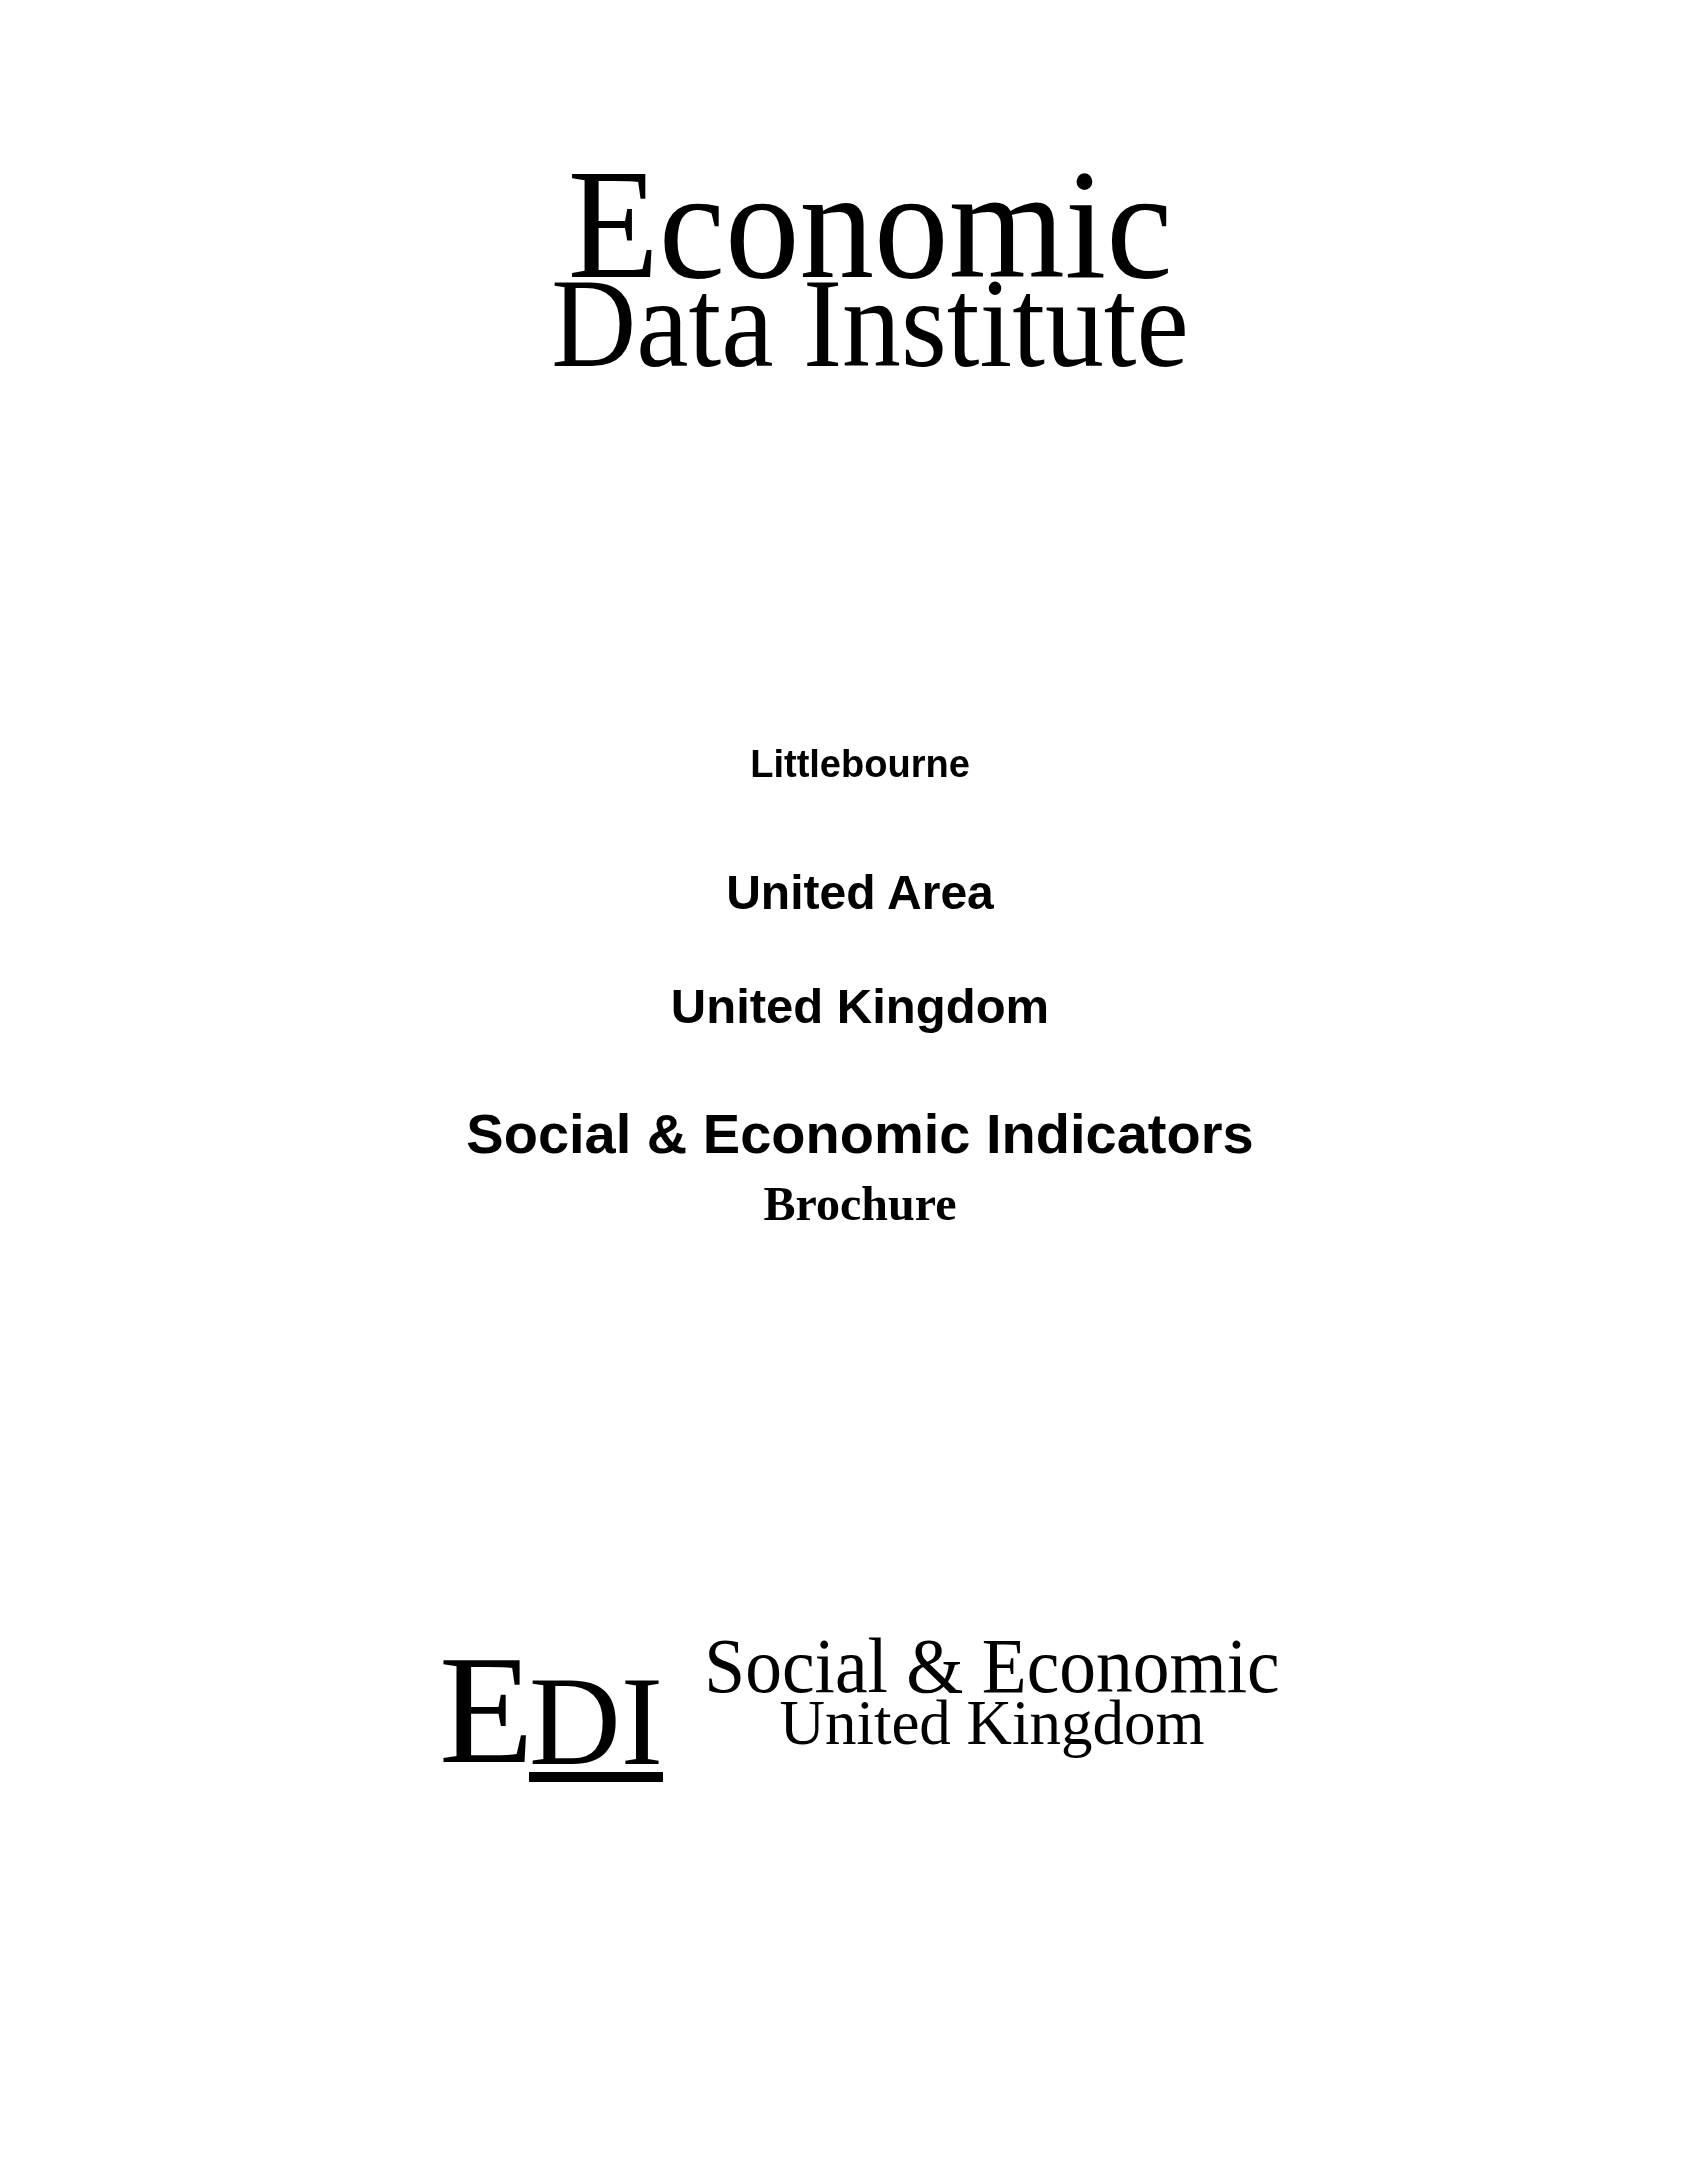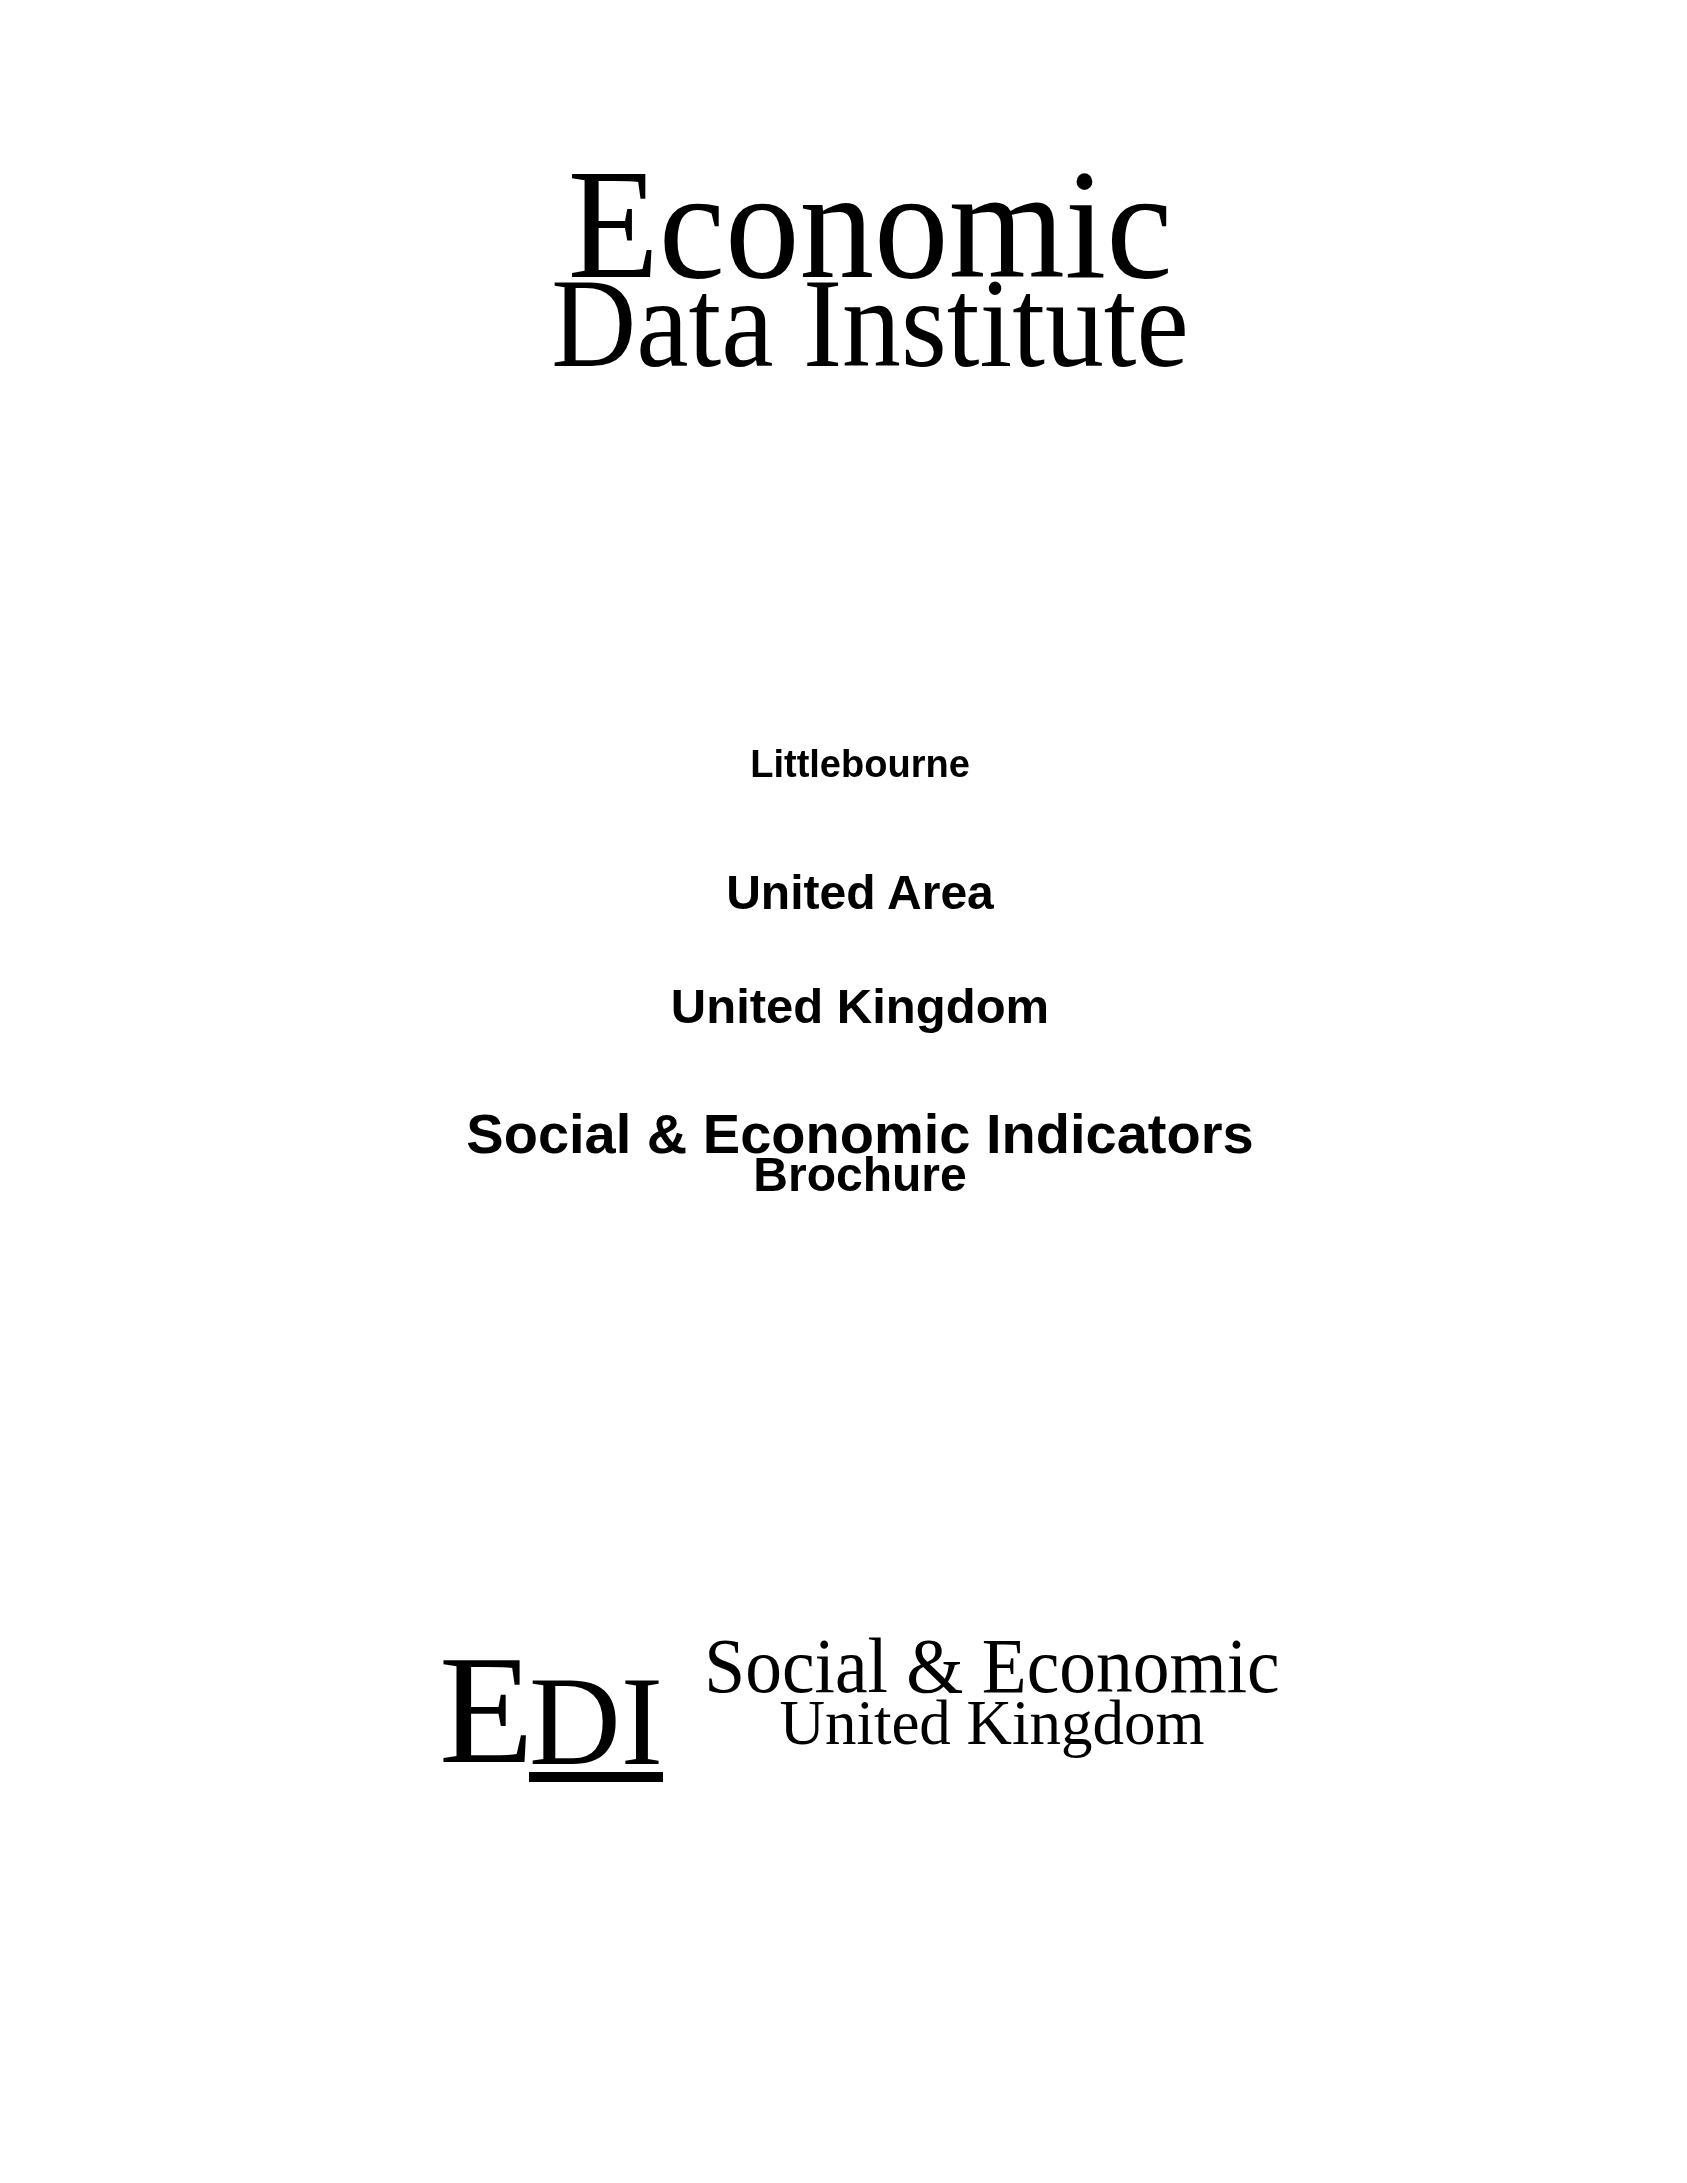--- a/index.html
+++ b/index.html
@@ -64,23 +64,24 @@
   }
   .subject {
     left: 860px;
     top: 1078px;
     font-size: 56px;
     transform: translateX(-50%);
     margin-top: 28px;
   }
   .doctype {
     left: 860px;
-    top: 1151px;
+    top: 1180px;
     font-size: 48px;
     transform: translateX(-50%);
+    font-family: Liberation Serif, serif;
   }
 
   
   .edi-e {
     left: 439px;
     top: 1633px;
     font-size: 155px;
   }
   .edi-di {
     left: 529px;

